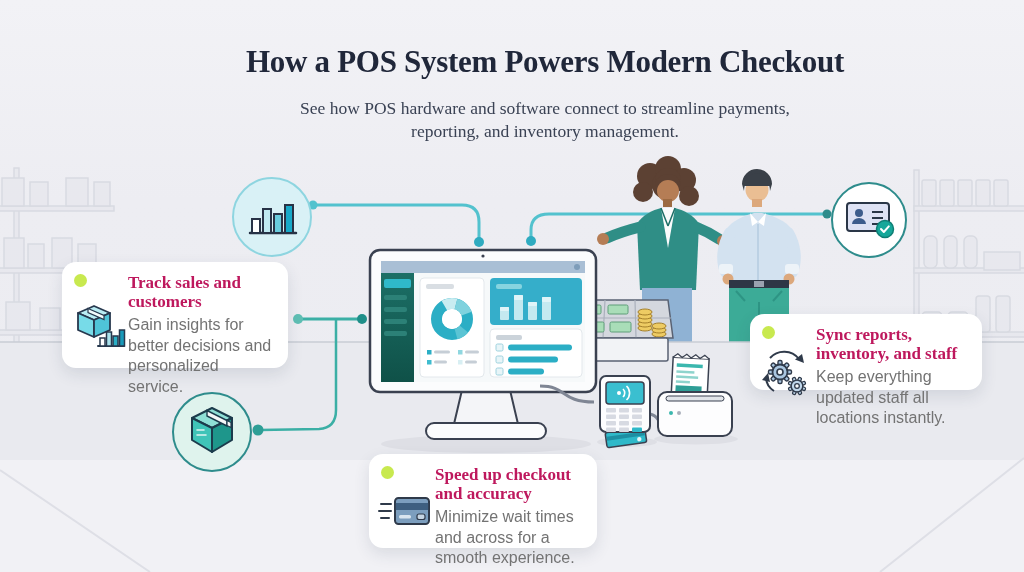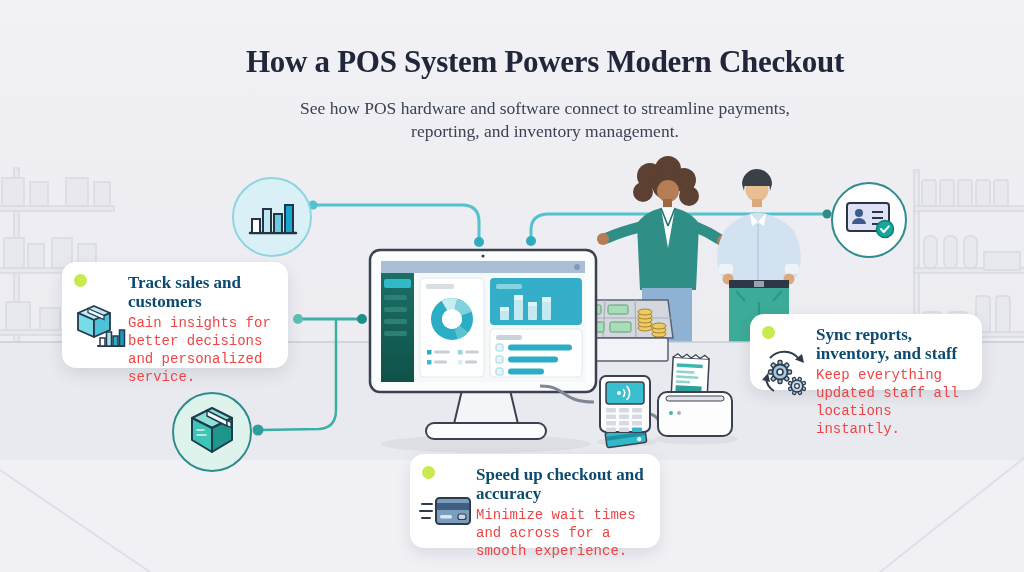--- a/index.html
+++ b/index.html
@@ -28,28 +28,28 @@
   
   .card{
     position:absolute;background:#ffffff;border-radius:14px;z-index:3;
     box-shadow:0 6px 16px rgba(45,55,80,.12);
   }
   .card .lime{position:absolute;left:12px;top:12px;width:13px;height:13px;border-radius:50%;background:#c8e94f;}
   .card .cicon{position:absolute;}
   .card .ctext{position:absolute;left:66px;right:10px;top:11px;}
   .card h3{
     margin:0;font-family:"Liberation Serif","DejaVu Serif",serif;
-    font-size:17px;line-height:1.13;font-weight:700;color:#0c4a6e;
+    font-size:17px;line-height:1.13;font-weight:700;color:#be185d;
   }
-  .card p{margin:4px 0 0 0;font-size:14px;line-height:1.28;color:#ef4444;font-family:Liberation Mono, monospace;}
+  .card p{margin:4px 0 0 0;font-size:16px;line-height:1.28;color:#737373;}
   .card-track{left:62px;top:262px;width:226px;height:106px;}
   .card-track .cicon{left:12px;top:38px;}
   .card-sync{left:750px;top:314px;width:232px;height:76px;}
   .card-sync .cicon{left:8px;top:32px;}
-  .card-speed{left:410px;top:454px;width:250px;height:94px;}
+  .card-speed{left:369px;top:454px;width:228px;height:94px;}
   .card-speed .cicon{left:8px;top:36px;}
 </style>
 </head>
 <body>
 
 <div class="stage">
 
   <svg class="scene" width="1024" height="572" viewBox="0 0 1024 572">
     <defs>
       <linearGradient id="sbg" x1="0" y1="0" x2="0" y2="1">

